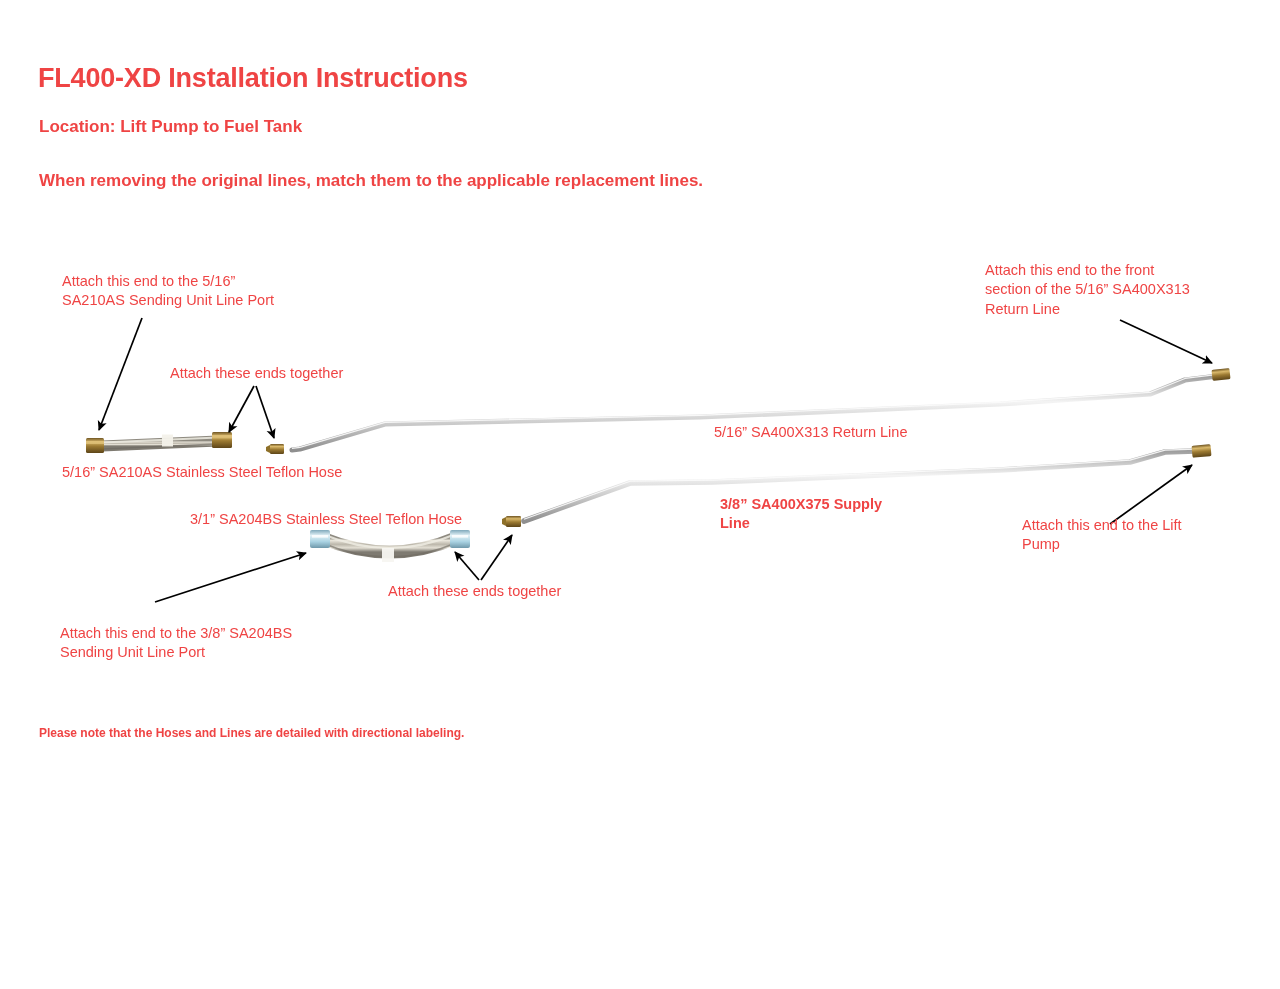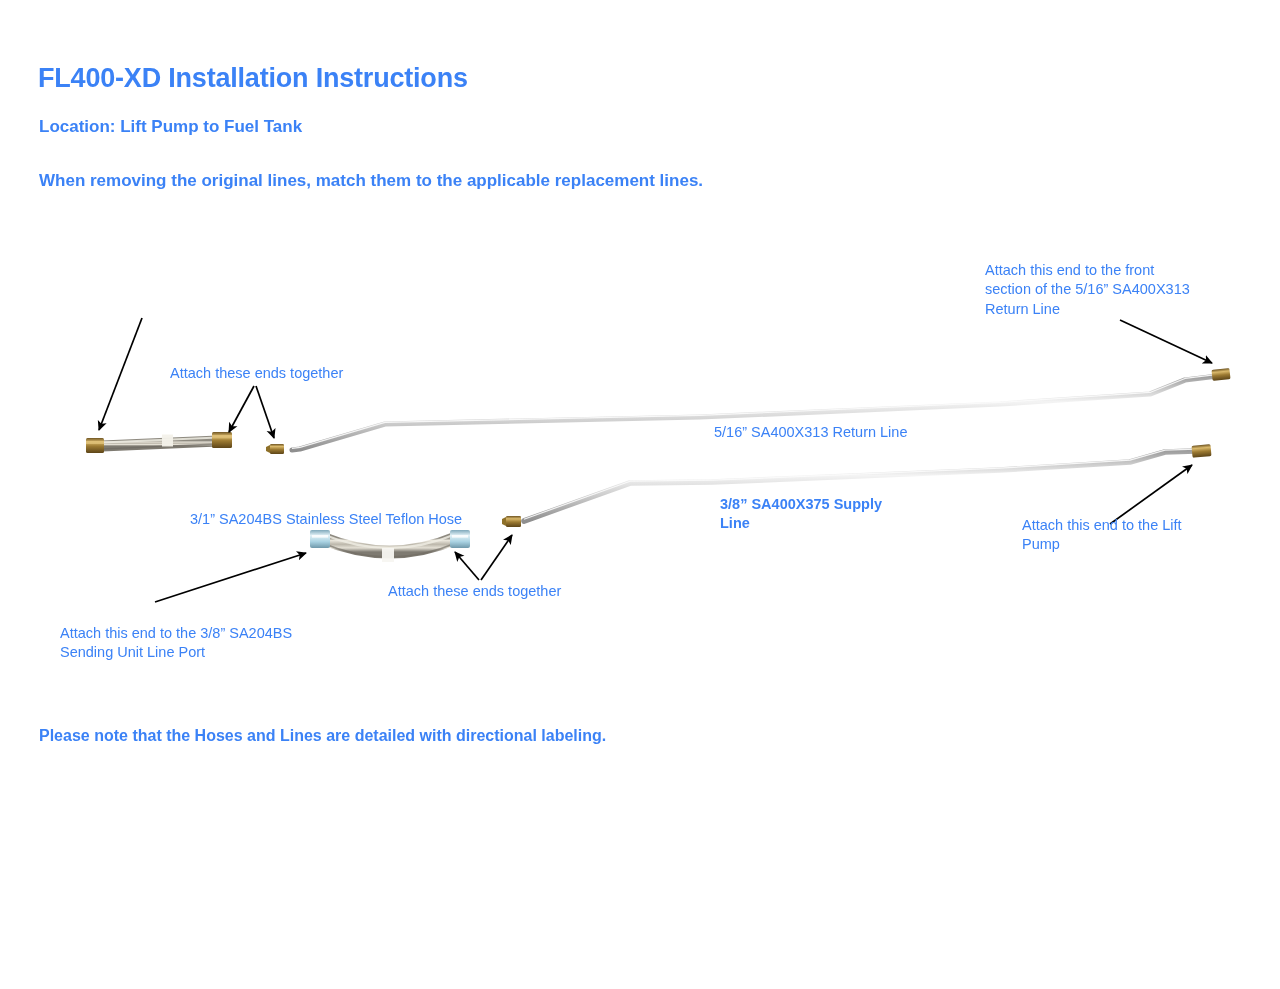--- a/index.html
+++ b/index.html
@@ -7,21 +7,21 @@
     padding: 0;
     background: #ffffff;
   }
   #page {
     position: relative;
     width: 1280px;
     height: 989px;
     background: #ffffff;
     overflow: hidden;
     font-family: "Liberation Sans", sans-serif;
-    color: #3b82f6;
+    color: #ef4444;
   }
   .txt {
     position: absolute;
     white-space: pre;
     line-height: 1.25;
   }
   #doc-title {
     left: 38px;
     top: 62px;
     font-size: 27px;
@@ -35,21 +35,21 @@
     font-weight: bold;
   }
   #match-line {
     left: 39px;
     top: 170px;
     font-size: 17px;
     font-weight: bold;
   }
   .note {
     left: 39px;
-    font-size: 16px;
+    font-size: 12px;
     font-weight: bold;
   }
   #note-1 { top: 726px; }
   #note-2 { top: 750px; }
 
   .callout {
     position: absolute;
     font-size: 14.5px;
     font-weight: normal;
     line-height: 1.33;
@@ -177,23 +177,26 @@
       <path d="M254,386 L229,432" marker-end="url(#arrowHead)"></path>
       <path d="M256,386 L274,438" marker-end="url(#arrowHead)"></path>
       <path d="M1120,320 L1212,363" marker-end="url(#arrowHead)"></path>
       <path d="M155,602 L306,553" marker-end="url(#arrowHead)"></path>
       <path d="M479,580 L455,552" marker-end="url(#arrowHead)"></path>
       <path d="M481,580 L512,535" marker-end="url(#arrowHead)"></path>
       <path d="M1110,524 L1192,465" marker-end="url(#arrowHead)"></path>
     </g>
   </svg>
 
+  <div class="callout" id="callout-hose516-port">Attach this end to the 5/16”
+SA210AS Sending Unit Line Port</div>
 
   <div class="callout" id="callout-ends-top">Attach these ends together</div>
 
+  <div class="callout" id="callout-label-hose516">5/16” SA210AS Stainless Steel Teflon Hose</div>
 
   <div class="callout" id="callout-return-line">5/16” SA400X313 Return Line</div>
 
   <div class="callout" id="callout-front-section">Attach this end to the front
 section of the 5/16” SA400X313
 Return Line</div>
 
   <div class="callout" id="callout-label-hose38">3/1” SA204BS Stainless Steel Teflon Hose</div>
 
   <div class="callout" id="callout-supply-line">3/8” SA400X375 Supply

